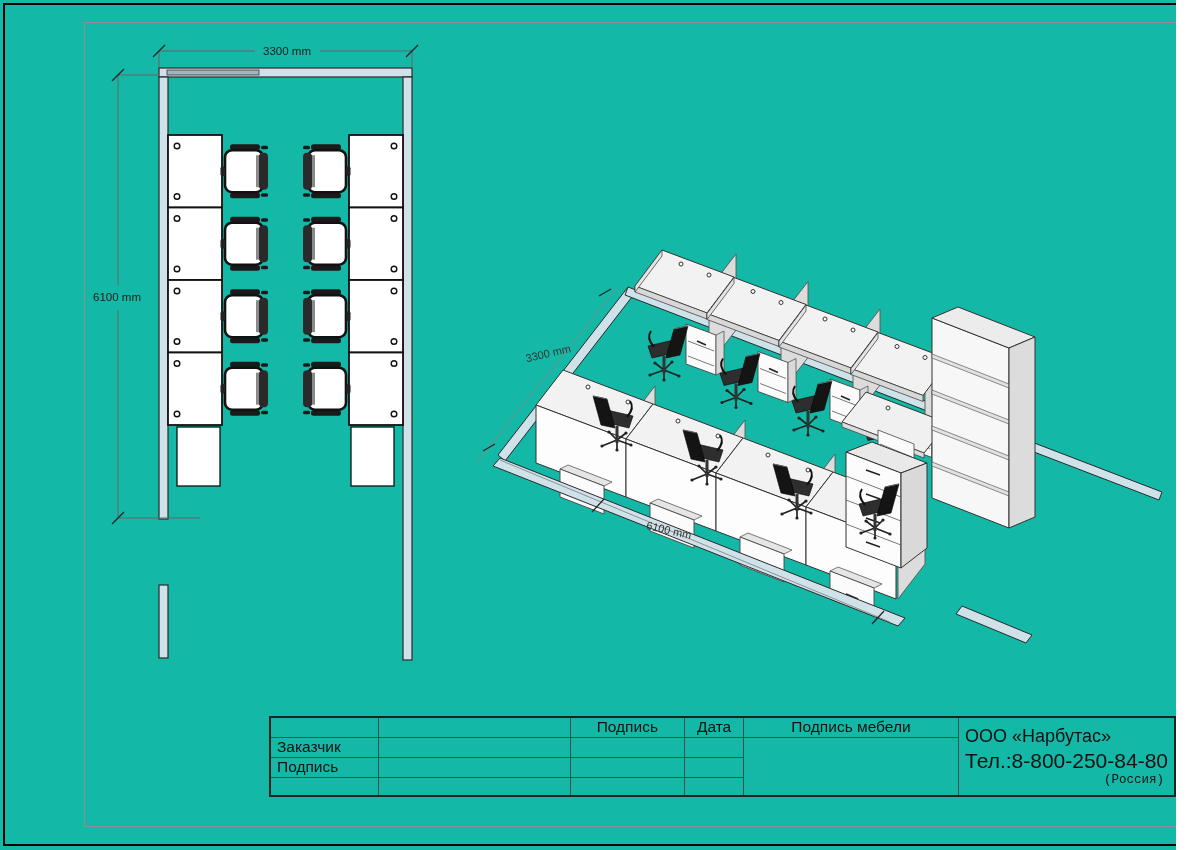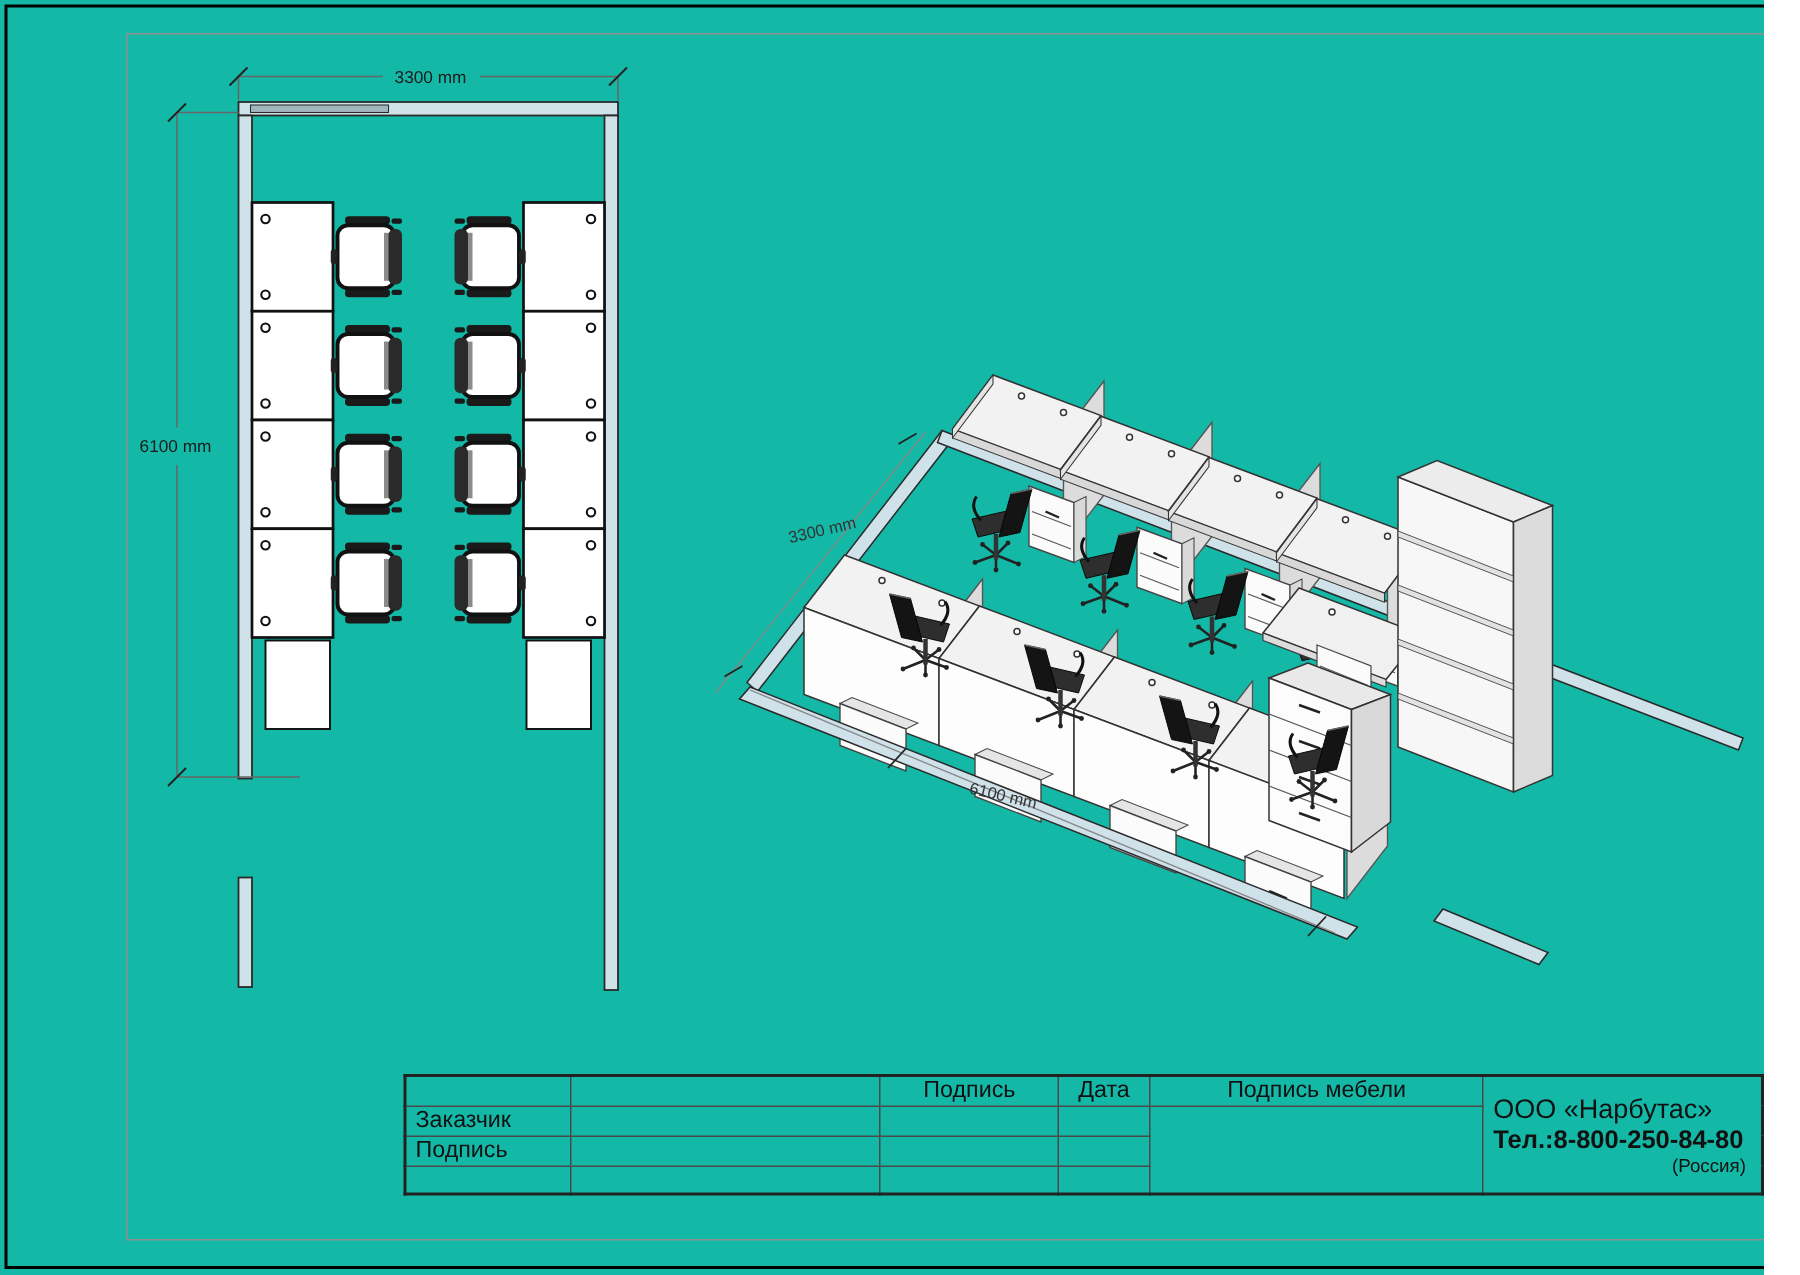--- a/index.html
+++ b/index.html
@@ -14,22 +14,22 @@
   .dimiso{font-size:11px;fill:#333;}
   
   #tblock{position:absolute;left:269px;top:716px;border-collapse:collapse;
           table-layout:fixed;}
   #tblock td{border:1px solid #4a4a4a;padding:0 6px;font-size:15.5px;color:#111;
              overflow:hidden;white-space:nowrap;vertical-align:middle;}
   #tblock{border:2px solid #222;}
   #tblock td.c{text-align:center;padding:0;}
   #tblock td.company{padding:2px 6px;}
   .co-name{font-size:18px;font-weight:normal;text-align:left;line-height:1.25;}
-  .co-phone{font-size:17px;font-weight:bold;text-align:left;line-height:1.2;}
-  .co-country{font-size:12.5px;text-align:right;line-height:1.2;padding-right:4px;}
+  .co-phone{font-size:21px;font-weight:normal;text-align:right;line-height:1.2;}
+  .co-country{font-size:12.5px;text-align:right;line-height:1.2;padding-right:4px;font-family:Liberation Mono, monospace;}
 </style>
 </head>
 <body>
 
 <div id="sheet">
   <div class="outer-frame"></div>
   <div class="inner-frame"></div>
 
   <svg width="1200" height="850" viewBox="0 0 1200 850">
     <defs>

